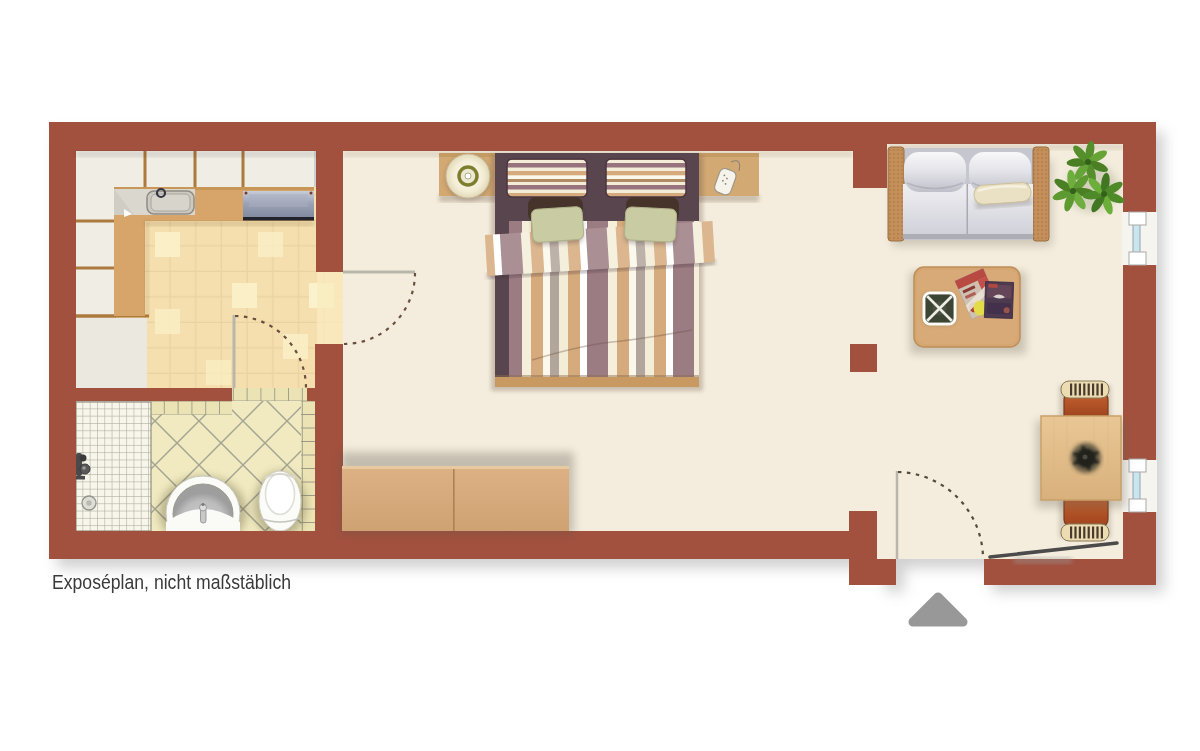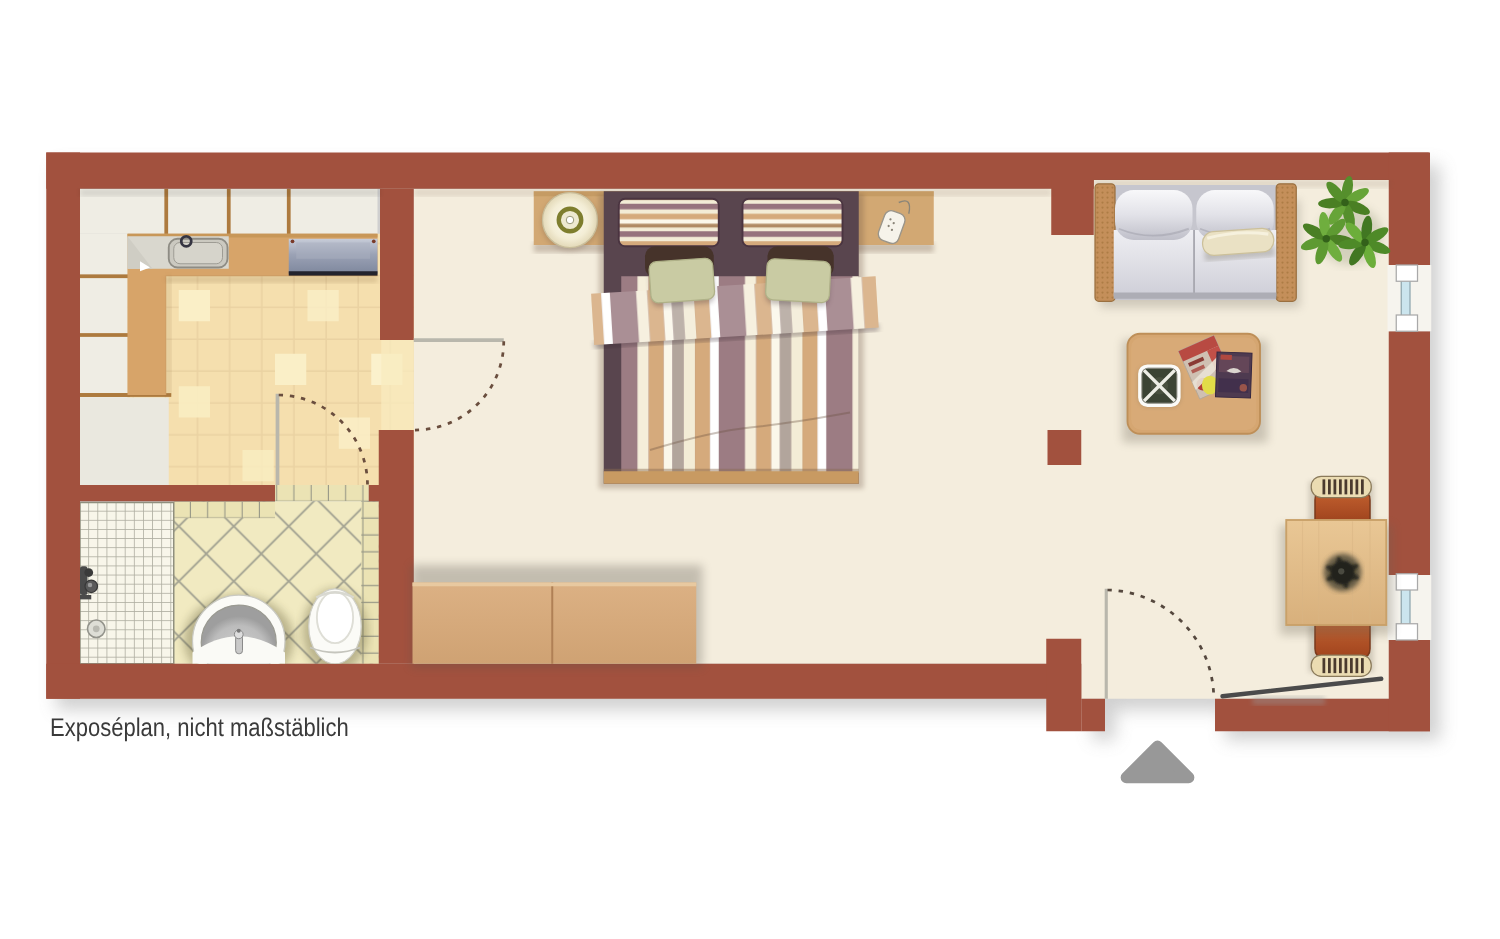--- a/index.html
+++ b/index.html
@@ -1,16 +1,16 @@
 <!DOCTYPE html>
 <html><head>
 <meta charset="utf-8">
 <style>
   html,body{margin:0;padding:0;background:#ffffff;}
-  .wrap{width:1065px;height:751px;position:relative;font-family:"Liberation Sans", sans-serif;}
+  .wrap{width:1065px;height:751px;position:relative;font-family:"Liberation Sans", sans-serif;margin-left:12px;}
 </style>
 </head>
 <body>
 <div class="wrap">
 <svg width="1200" height="751" viewBox="0 0 1200 751">
 <defs>
   <pattern id="ktile" width="25.7" height="25.5" patternUnits="userSpaceOnUse" x="133" y="221">
     <rect width="25.7" height="25.5" fill="#F5DFAE"></rect>
     <path d="M25.2,0 V25.5 M0,25 H25.7" stroke="#EAD2A2" stroke-width="1.5" fill="none"></path>
   </pattern>

